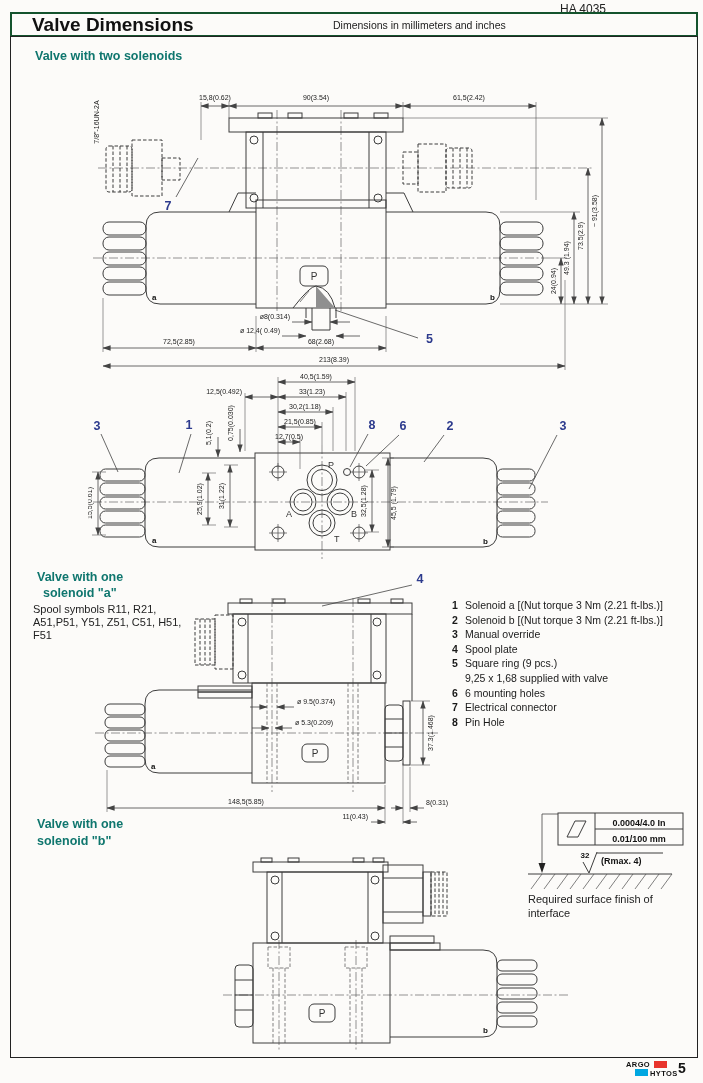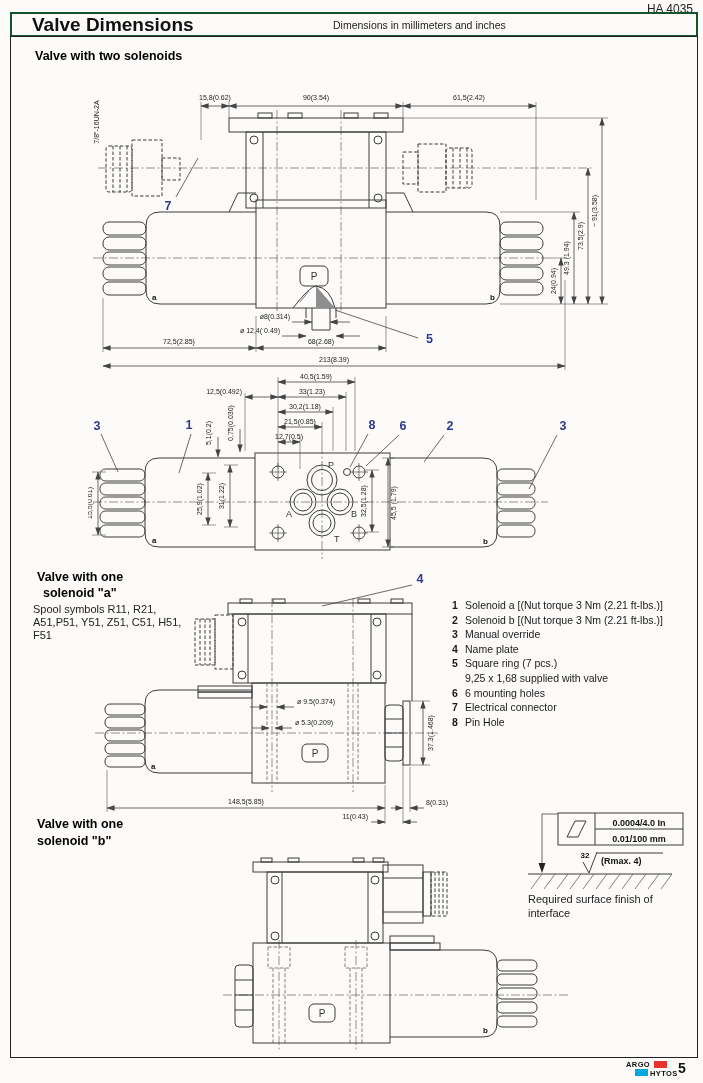--- a/index.html
+++ b/index.html
@@ -1,24 +1,24 @@
 <!DOCTYPE html>
 <html><head>
 <meta charset="utf-8">
 <style>
   html,body{margin:0;padding:0;background:#efede9;}
   #page{position:relative;width:703px;height:1083px;background:#fcfbf9;
         font-family:"Liberation Sans",sans-serif;color:#1a1a1a;overflow:hidden;}
   .abs{position:absolute;}
-  #doc-code{position:absolute;top:2px;left:560px;width:133px;text-align:right;font-size:12px;color:#222;}
+  #doc-code{position:absolute;top:2px;left:560px;width:133px;text-align:left;font-size:12px;color:#222;}
   #title-box{position:absolute;left:10px;top:12px;width:688px;height:25px;border:2px solid #14532d;box-sizing:border-box;}
   #page-title{position:absolute;left:20px;top:0px;font-size:19px;font-weight:bold;line-height:21px;color:#111;}
   #subtitle{position:absolute;left:296px;top:5px;font-size:10.5px;color:#222;padding-left:25px;}
   #content-box{position:absolute;left:10px;top:36px;width:688px;height:1022px;border:1.5px solid #222;box-sizing:border-box;}
-  .sec-h{position:absolute;font-size:12.5px;font-weight:bold;color:#000000;}
+  .sec-h{position:absolute;font-size:12.5px;font-weight:bold;color:#0f766e;}
   .spools{position:absolute;font-size:11px;line-height:13px;color:#222;}
   #legend{position:absolute;left:452px;top:598px;width:240px;font-size:10.5px;line-height:14.6px;color:#1a1a1a;}
   .lrow{display:flex;}
   .lnum{width:13px;font-weight:bold;flex:none;}
   .ltxt{flex:1;}
   svg{font-family:"Liberation Sans",sans-serif;}
   svg .s{stroke:#3d3d3d;stroke-width:1;fill:none;}
   svg .thin{stroke:#4a4a4a;stroke-width:.7;fill:none;}
   svg .dash{stroke-dasharray:3.5 2;}
   svg .cl{stroke:#666;stroke-width:.7;fill:none;stroke-dasharray:9 2.5 2 2.5;}
@@ -392,25 +392,25 @@
     <div class="lrow">
         <span class="lnum">2</span>
         <span class="ltxt">Solenoid b [(Nut torque 3 Nm (2.21 ft-lbs.)]</span>
       </div>
     <div class="lrow">
         <span class="lnum">3</span>
         <span class="ltxt">Manual override</span>
       </div>
     <div class="lrow">
         <span class="lnum">4</span>
-        <span class="ltxt">Name plate</span>
+        <span class="ltxt">Spool plate</span>
       </div>
     <div class="lrow">
         <span class="lnum">5</span>
-        <span class="ltxt">Square ring (7 pcs.)</span>
+        <span class="ltxt">Square ring (9 pcs.)</span>
       </div>
     <div class="lrow">
         <span class="lnum"></span>
         <span class="ltxt">9,25 x 1,68 supplied with valve</span>
       </div>
     <div class="lrow">
         <span class="lnum">6</span>
         <span class="ltxt">6 mounting holes</span>
       </div>
     <div class="lrow">

